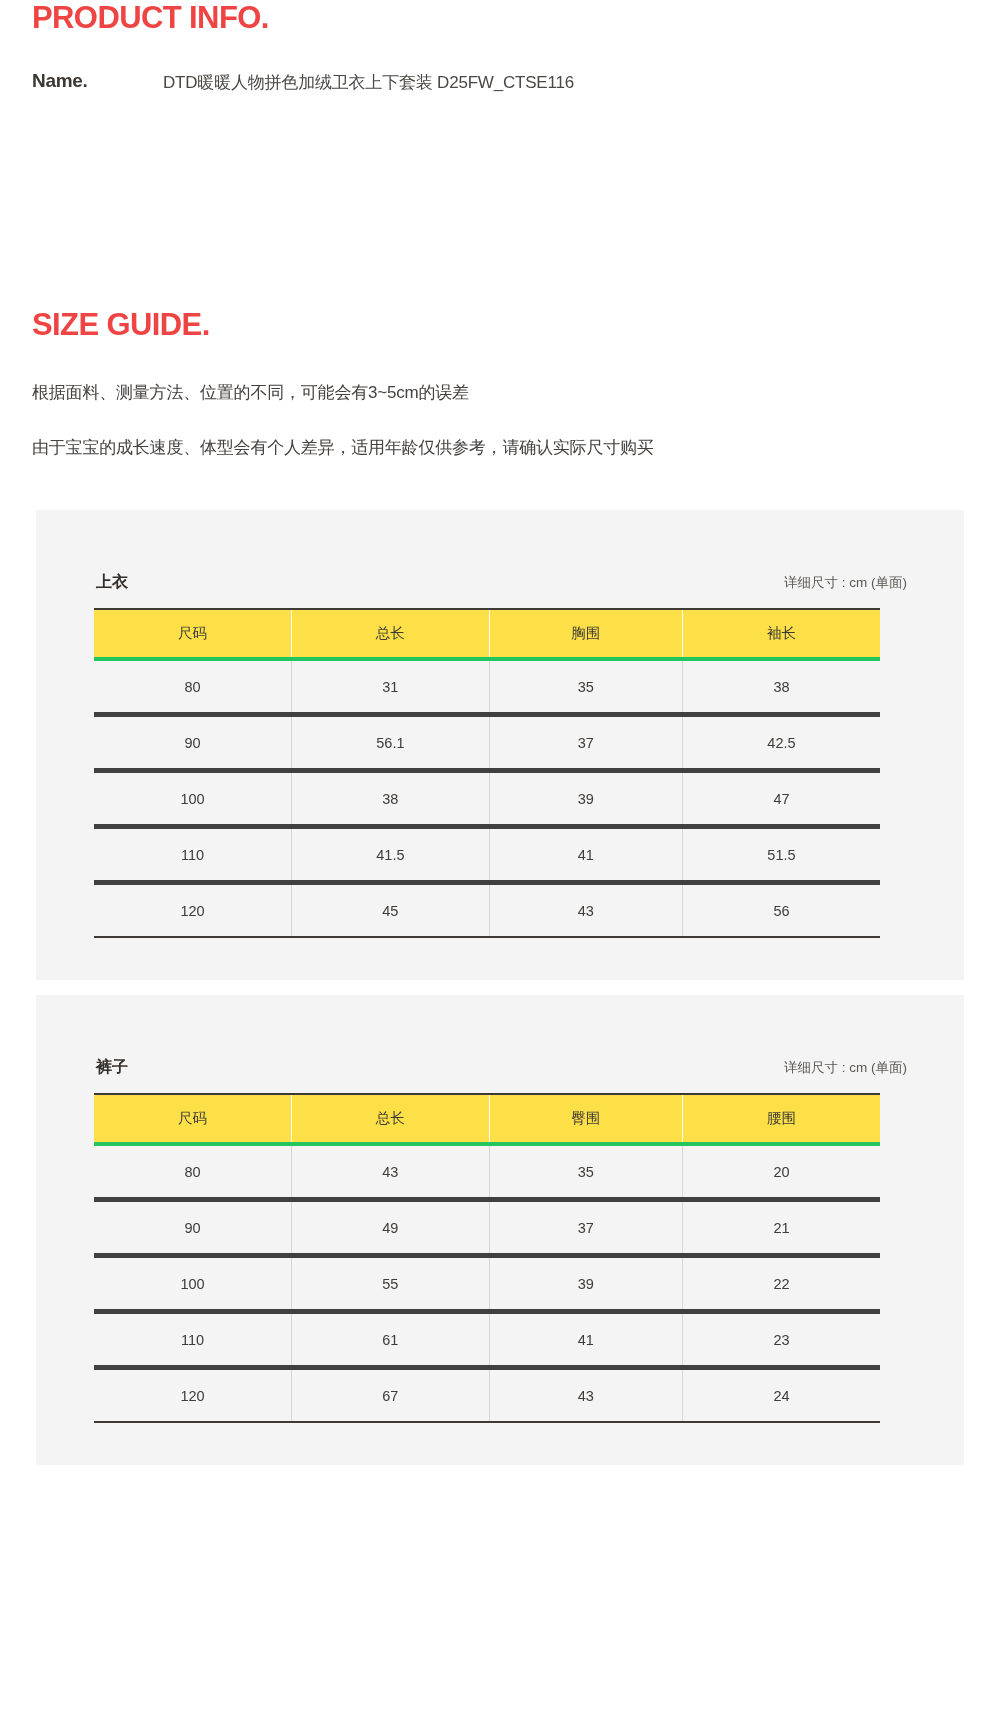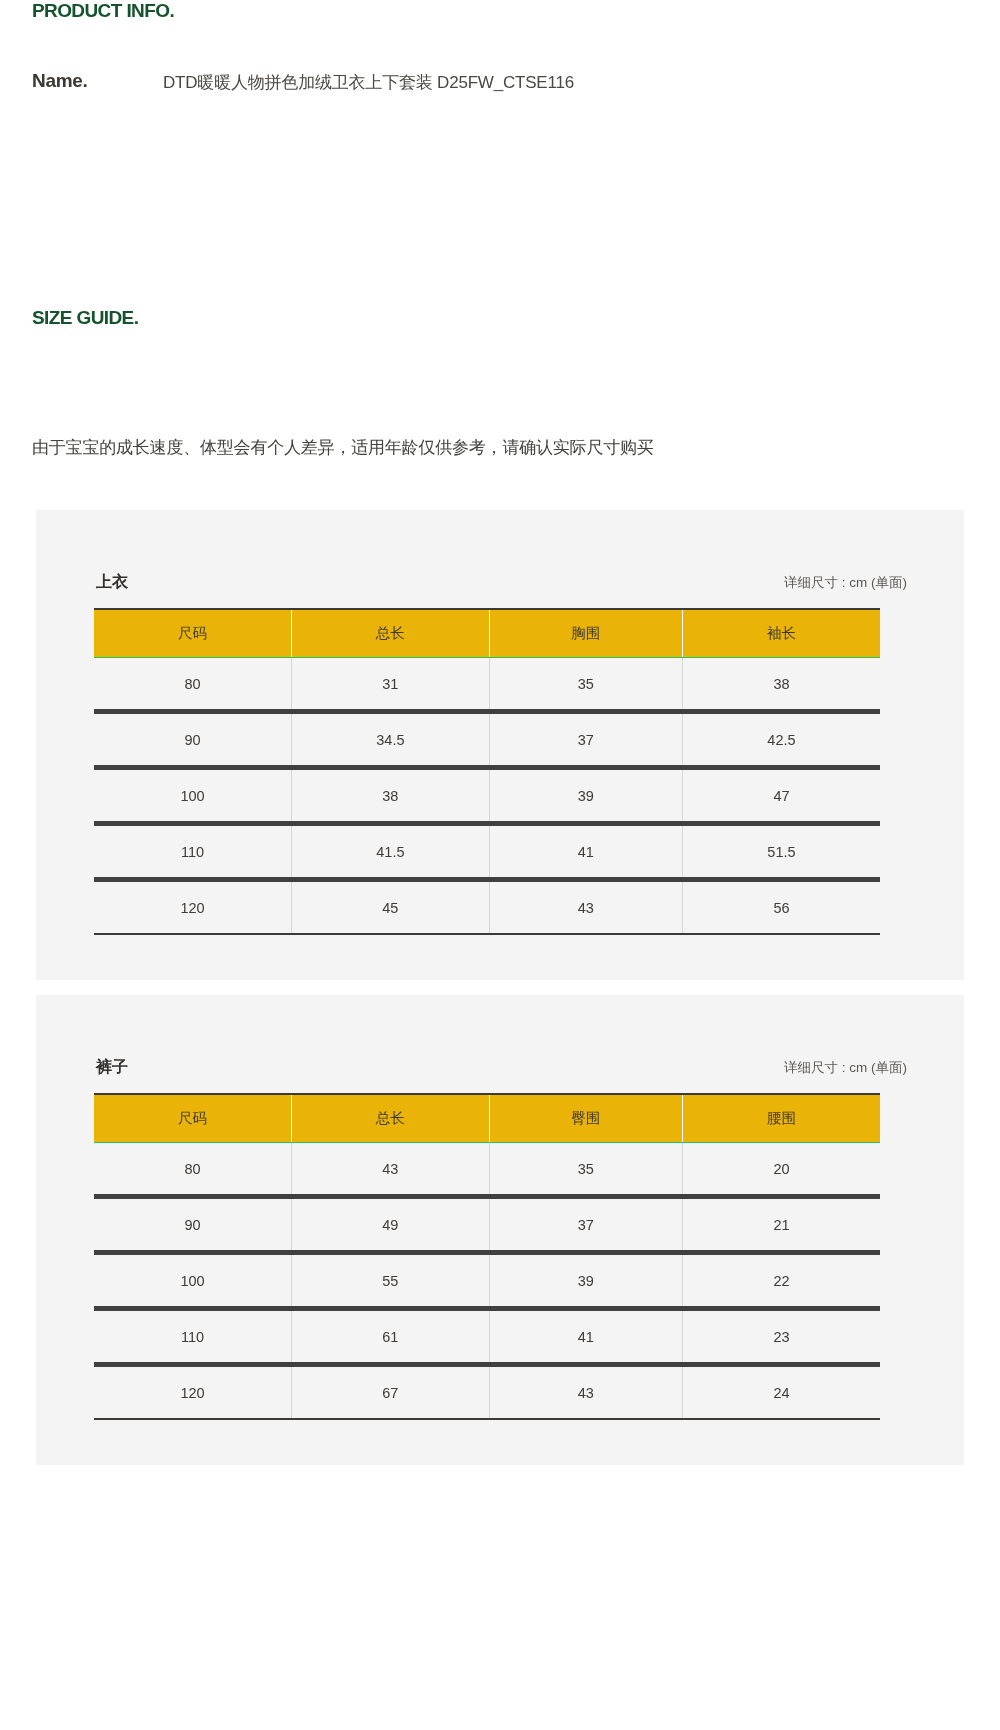--- a/index.html
+++ b/index.html
@@ -17,24 +17,24 @@
   }
   .page {
     width: 1000px;
     height: 1730px;
     position: relative;
   }
 
   
   .section-heading {
     position: absolute;
-    font-size: 19px;
+    font-size: 31px;
     font-weight: 700;
     letter-spacing: -0.6px;
-    color: #14532d;
+    color: #ef4444;
     white-space: nowrap;
   }
   #product-info-heading { left: 32px; top: 0px; }
   #size-guide-heading  { left: 32px; top: 307px; }
 
   .info-row {
     position: absolute;
     left: 32px;
     width: 930px;
     height: 30px;
@@ -119,24 +119,24 @@
   }
   .size-table th,
   .size-table td {
     text-align: center;
     vertical-align: middle;
     font-weight: 400;
     color: #3e3b38;
   }
   .size-table thead th {
     height: 45px;
-    background: #eab308;
+    background: #fde047;
     font-size: 14.5px;
     border-top: 2px solid #3c3936;
-    border-bottom: 1px solid #22c55e;
+    border-bottom: 4px solid #22c55e;
     border-right: 1px solid #ffffff;
   }
   .size-table thead th:last-child { border-right: none; }
   .size-table tbody td {
     height: 49px;
     font-size: 14.5px;
     border-bottom: 5px solid #404040;
     border-right: 1px solid #d8d6d3;
   }
   .size-table tbody td:last-child { border-right: none; }
@@ -157,20 +157,21 @@
 
   <div class="info-row" id="info-row-name">
     <span class="info-label">Name.</span>
     <span class="info-value">DTD暖暖人物拼色加绒卫衣上下套装 D25FW_CTSE116</span>
   </div>
 
 
 
   <div class="section-heading" id="size-guide-heading">SIZE GUIDE.</div>
 
+  <div class="size-note" id="size-note-0">根据面料、测量方法、位置的不同，可能会有3~5cm的误差</div>
   <div class="size-note" id="size-note-1">由于宝宝的成长速度、体型会有个人差异，适用年龄仅供参考，请确认实际尺寸购买</div>
 
   <div class="panel" id="panel-top">
     <div class="panel-title">上衣</div>
     <div class="panel-unit">详细尺寸 : cm (单面)</div>
 
     <table class="size-table">
       <colgroup>
         <col class="col-size">
           <col class="col-b">
@@ -187,21 +188,21 @@
       </thead>
       <tbody>
         <tr>
           <td>80</td>
           <td>31</td>
           <td>35</td>
           <td>38</td>
         </tr>
         <tr>
           <td>90</td>
-          <td>34.5</td>
+          <td>56.1</td>
           <td>37</td>
           <td>42.5</td>
         </tr>
         <tr>
           <td>100</td>
           <td>38</td>
           <td>39</td>
           <td>47</td>
         </tr>
         <tr>

